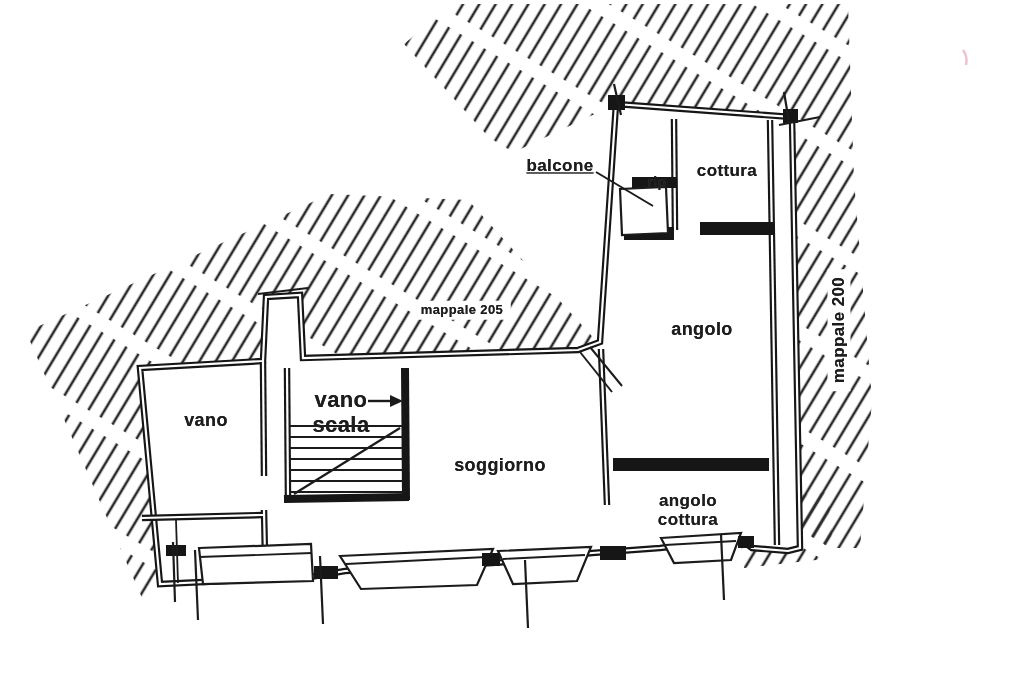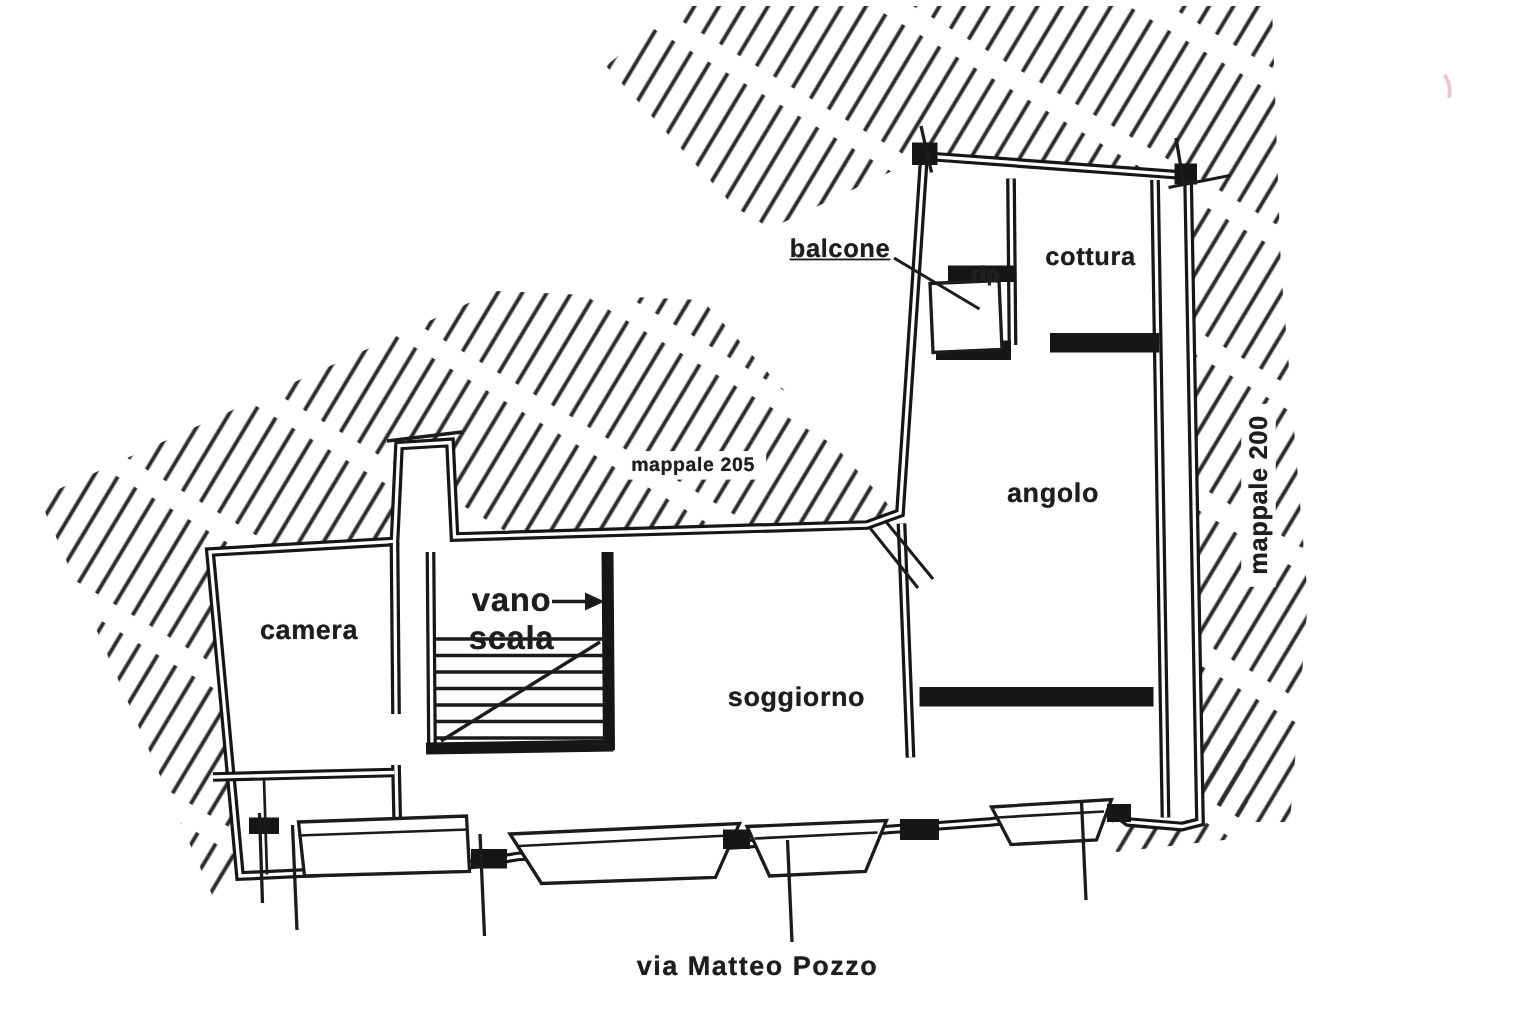--- a/index.html
+++ b/index.html
@@ -149,22 +149,22 @@
   <div class="lbl small" style="left:657px;top:147px;">rip</div>
 
   <div class="lbl" style="left:727px;top:171px;font-size:17px;">cottura</div>
 
   <div class="lbl" style="left:702px;top:329px;">angolo</div>
 
   <div class="lbl bg" style="left:462px;top:310px;font-size:13px;">mappale 205</div>
 
   <div class="lbl rot bg" style="left:839px;top:330px;">mappale 200</div>
 
-  <div class="lbl" style="left:206px;top:420px;">camera</div>
+  <div class="lbl" style="left:206px;top:420px;">vano</div>
 
   <div class="lbl wrap" style="left:341px;top:413px;width:62px;font-size:22px;">vano scala</div>
 
-  <div class="lbl" style="left:531px;top:465px;text-align:center;">soggiorno</div>
+  <div class="lbl" style="left:500px;top:465px;text-align:center;">soggiorno</div>
 
+  <div class="lbl wrap" style="left:688px;top:510px;width:88px;font-size:17px;">angolo cottura</div>
 
-  <div class="lbl" style="left:505px;top:644px;letter-spacing:1px;">via Matteo Pozzo</div>
 
 </div>
 
 </body></html>

